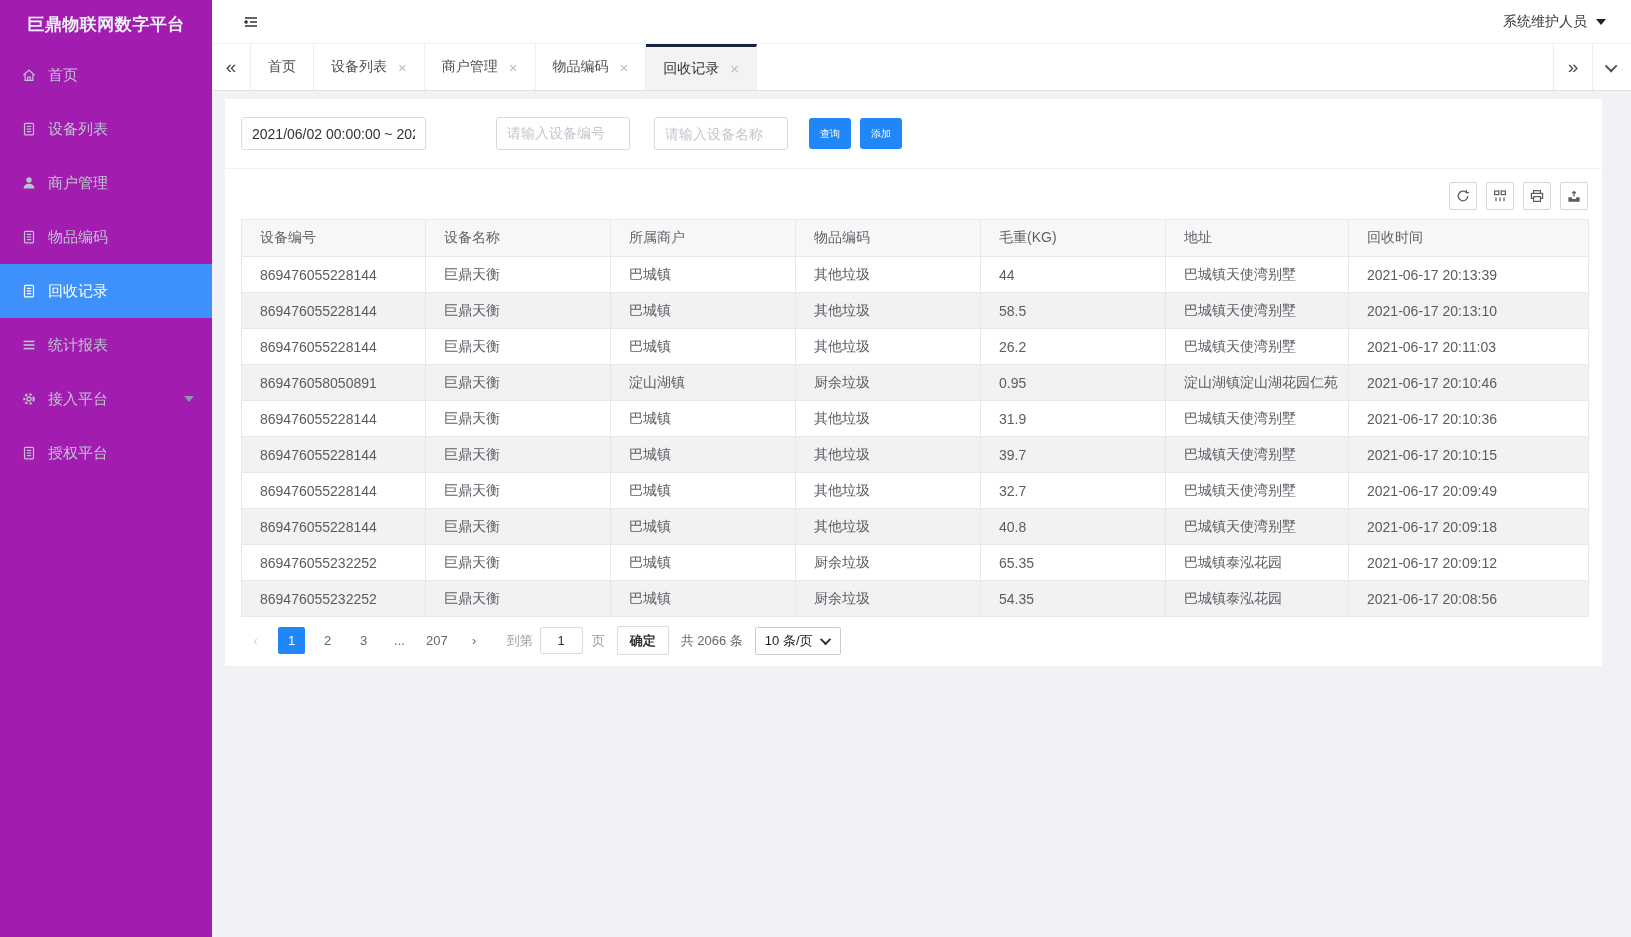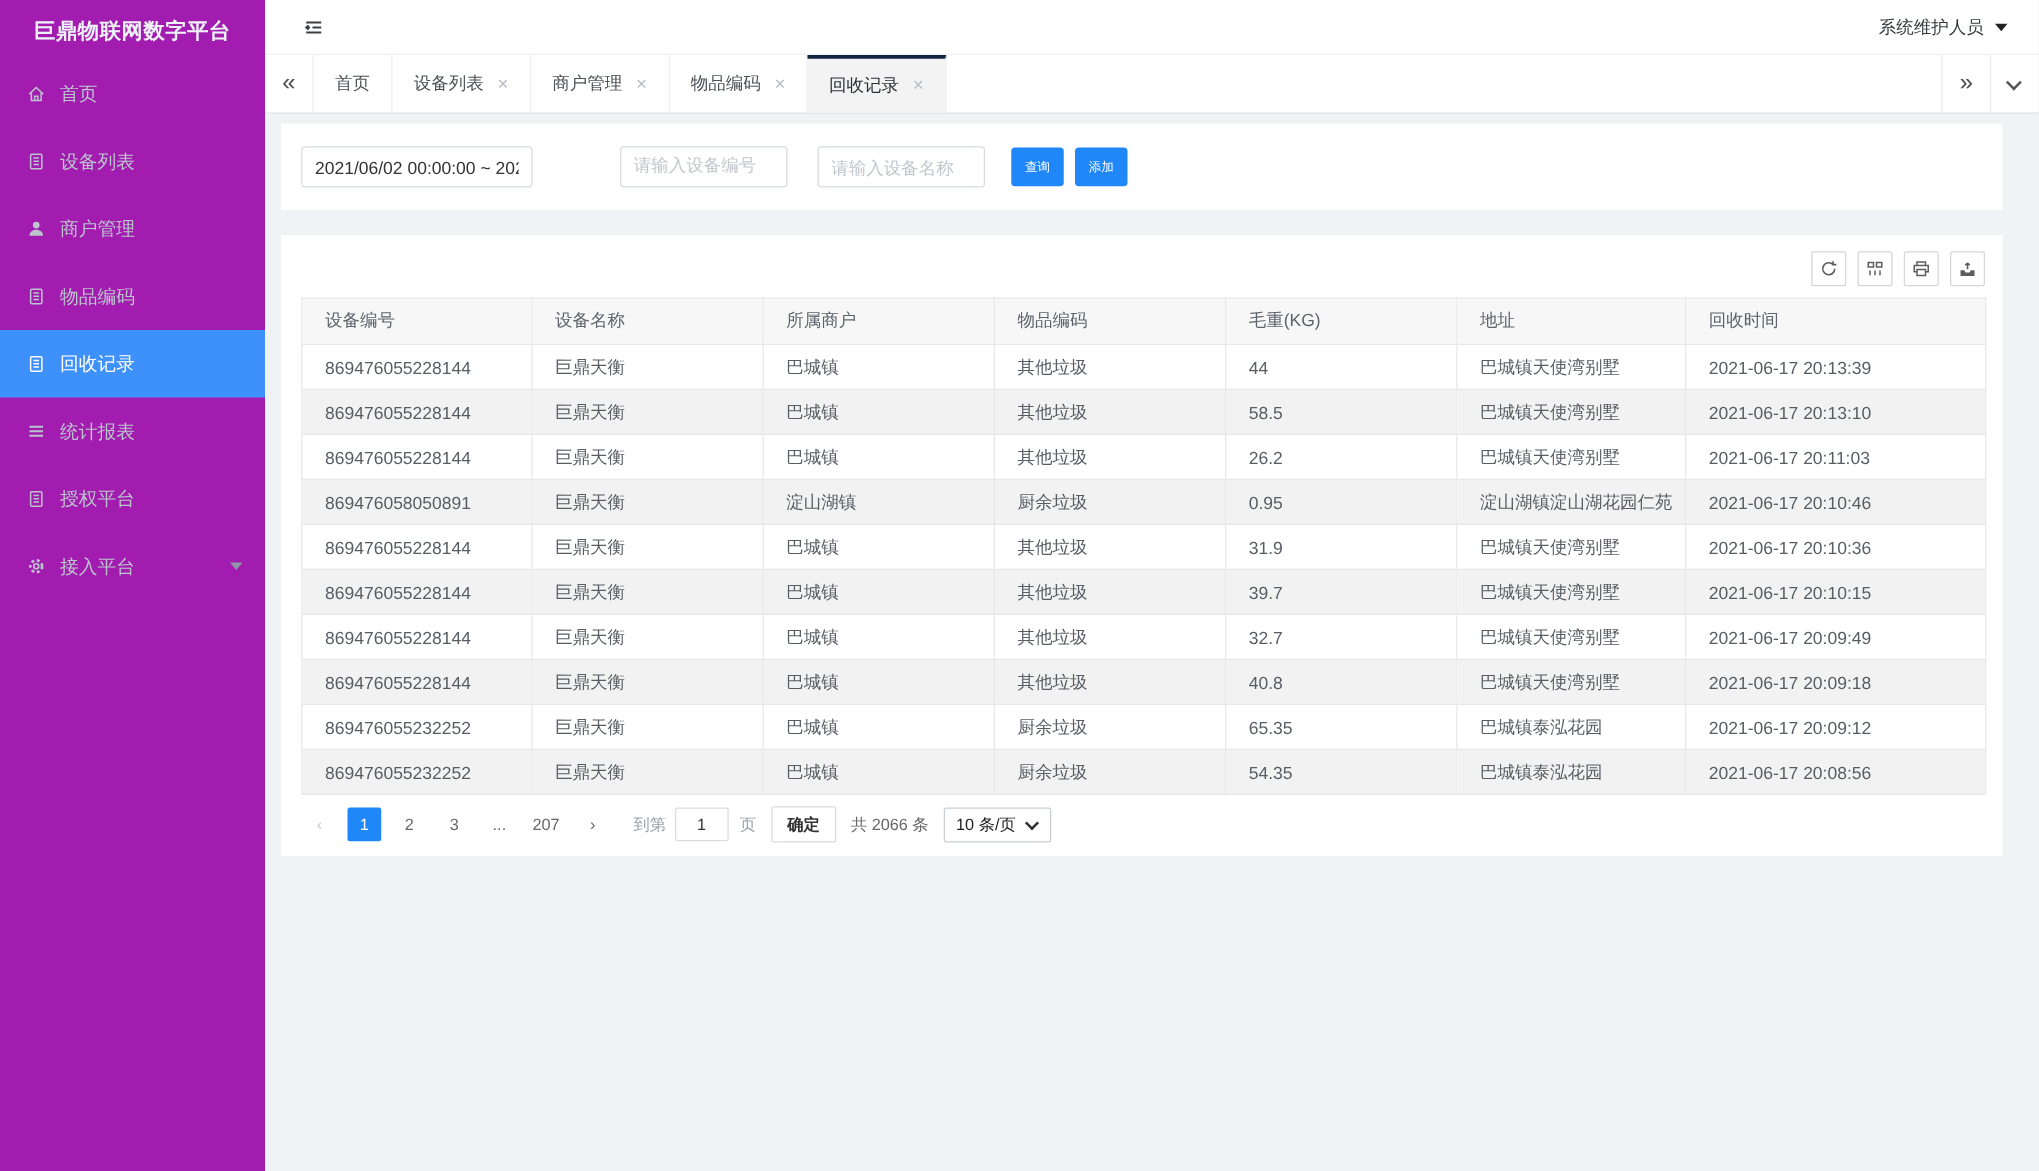--- a/index.html
+++ b/index.html
@@ -34,21 +34,21 @@
   
   .content { padding:8px 29px 0 13px; }
   .card { background:#ffffff; width:1377px; }
   .filters-card { height:69px; display:flex; align-items:center; padding:0 16px; }
   .inp { height:33px; border:1px solid #d8dce1; border-radius:3px; padding:0 10px; font-size:14px; color:#333; background:#fff; outline:none; }
   .inp::placeholder { color:#c3c7cd; }
   .date-inp { width:185px; margin-right:70px; }
   .mid-inp { width:134px; }
   .gap1 { margin-right:24px;font-family:Liberation Serif, serif; } .gap2 { margin-right:21px; }
   .btn { height:31px; padding:0 11px; background:#1f87f8; color:#fff; border:none; border-radius:3px; font-size:10px; cursor:pointer; margin-right:9px; font-family:inherit; }
-  .table-card { margin-top:20px; padding-bottom:9px; }
+  .table-card { margin-top:1px; padding-bottom:9px; }
   .toolbar { display:flex; justify-content:flex-end; gap:9px; padding:13px 14px 9px 16px; }
   .tool-btn { width:28px; height:28px; border:1px solid #d6d6d6; border-radius:2px; background:#fff; display:flex; align-items:center; justify-content:center; cursor:pointer; color:#5c5c5c; padding:0; }
   table { width:1347px; margin:0 14px 0 16px; border-collapse:collapse; table-layout:fixed; font-size:14px; }
   th,td { border:1px solid #e8e8e8; height:36px; padding:0 6px 0 18px; text-align:left; white-space:nowrap; overflow:hidden; }
   thead th { background:#f7f7f8; color:#5f646b; font-weight:normal; height:37px; }
   tbody td { color:#585d64; }
   tbody tr:nth-child(even) { background:#f2f2f2; }
   
   .pagination { display:flex; align-items:center; padding:9px 0 2px 17px; font-size:13px; color:#666; }
   .pg { min-width:27px; height:27px; display:flex; align-items:center; justify-content:center; margin-right:9px; border-radius:2px; cursor:pointer; padding:0 4px; }
@@ -113,35 +113,35 @@
   </div>
   <div class="side-item">
     <svg class="sicon" width="16" height="16" viewBox="0 0 16 16" fill="none" stroke="currentColor" stroke-width="1.6">
         <line x1="2.6" y1="4.4" x2="13.4" y2="4.4"></line>
         <line x1="2.6" y1="8" x2="13.4" y2="8"></line>
         <line x1="2.6" y1="11.6" x2="13.4" y2="11.6"></line>
       </svg>
     <span>统计报表</span>
   </div>
   <div class="side-item">
+    <svg class="sicon" width="16" height="16" viewBox="0 0 16 16" fill="none" stroke="currentColor">
+        <circle cx="8" cy="8" r="4.7" stroke-width="2.1" stroke-dasharray="2.3 2.1"></circle>
+        <circle cx="8" cy="8" r="2" stroke-width="1.3"></circle>
+      </svg>
+    <span>接入平台</span>
+    <span class="caret-down"></span>
+  </div>
+  <div class="side-item">
     <svg class="sicon" width="16" height="16" viewBox="0 0 16 16" fill="none" stroke="currentColor" stroke-width="1.2">
         <rect x="3.5" y="2.3" width="9" height="11.6" rx="1"></rect>
         <line x1="5.8" y1="5.4" x2="10.2" y2="5.4"></line>
         <line x1="5.8" y1="8" x2="10.2" y2="8"></line>
         <line x1="5.8" y1="10.6" x2="10.2" y2="10.6"></line>
       </svg>
     <span>授权平台</span>
-  </div>
-  <div class="side-item">
-    <svg class="sicon" width="16" height="16" viewBox="0 0 16 16" fill="none" stroke="currentColor">
-        <circle cx="8" cy="8" r="4.7" stroke-width="2.1" stroke-dasharray="2.3 2.1"></circle>
-        <circle cx="8" cy="8" r="2" stroke-width="1.3"></circle>
-      </svg>
-    <span>接入平台</span>
-    <span class="caret-down"></span>
   </div>
 </div>
 
 <div class="main">
 
   <div class="topbar">
     <button class="tool-btn" style="border:none;background:transparent;width:22px;height:22px;color:#3a3f45">
       <svg width="18" height="18" viewBox="0 0 18 18" fill="none" stroke="currentColor" stroke-width="1.6">
           <line x1="3" y1="5" x2="15" y2="5"></line>
           <line x1="8" y1="9" x2="15" y2="9"></line>

